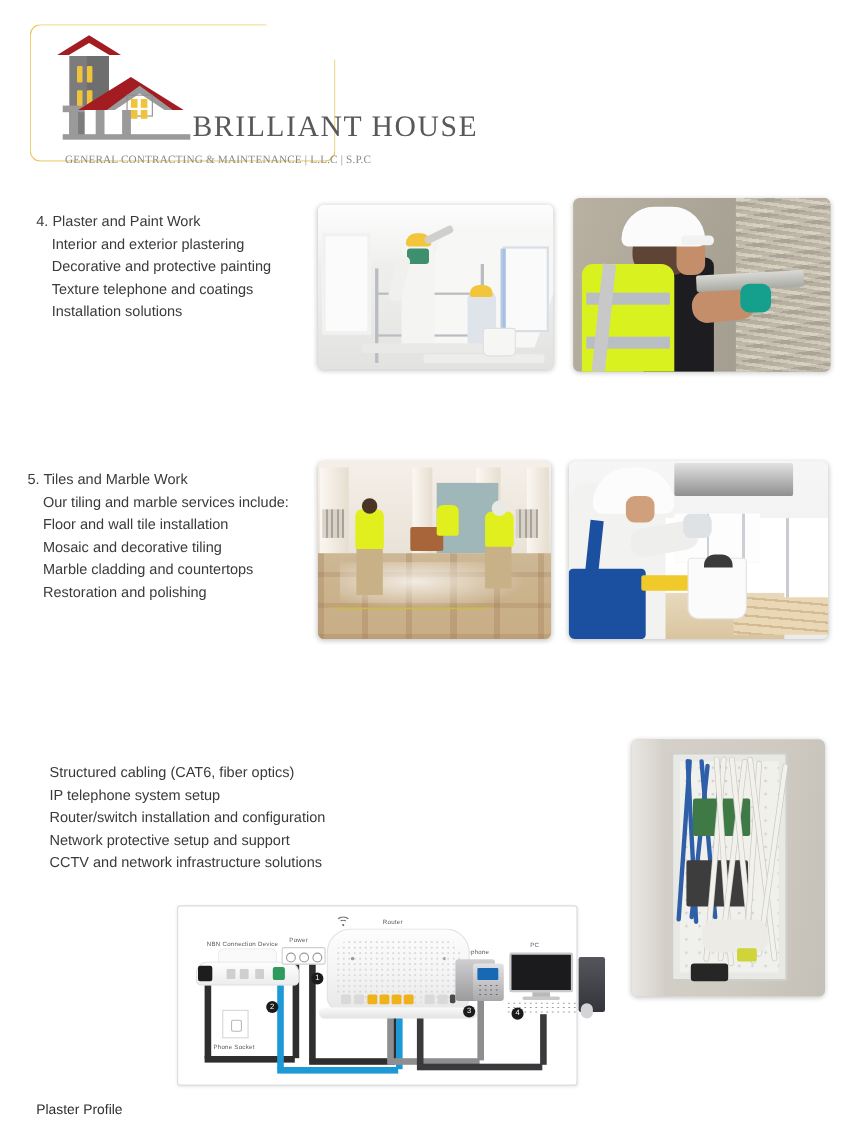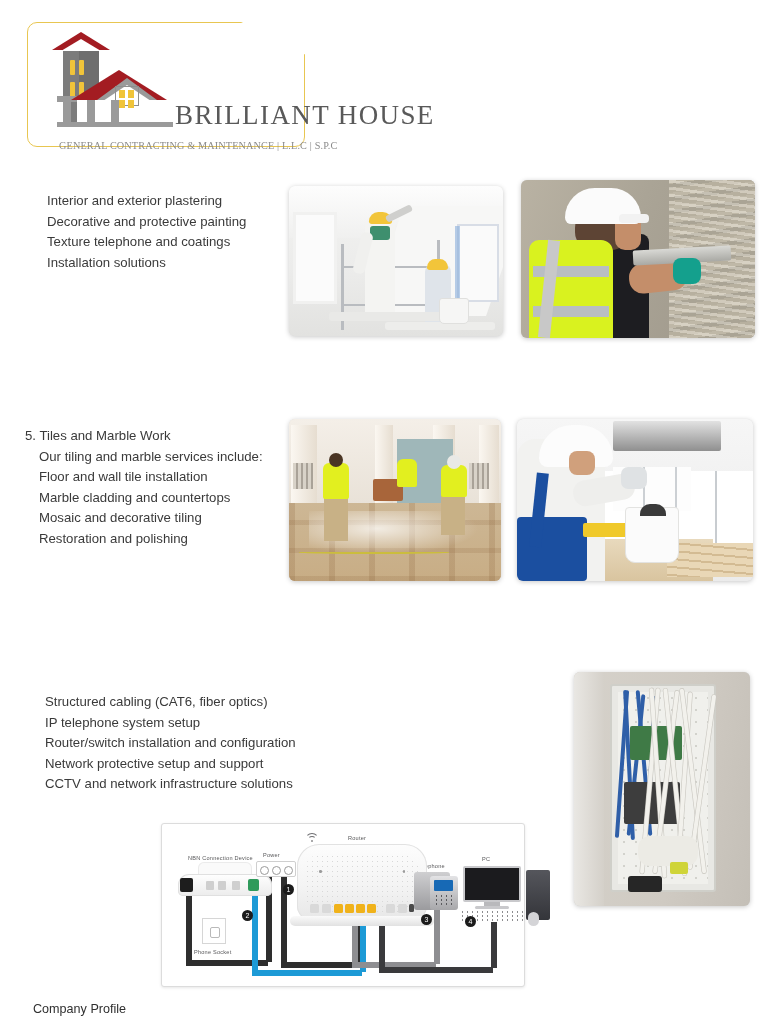--- a/index.html
+++ b/index.html
@@ -306,35 +306,39 @@
       <div class="pillar p1"></div>
         <div class="pillar p2"></div>
         <div class="pillar p3"></div>
       <div class="base"></div>
     </div>
     <div class="logo-title">BRILLIANT HOUSE</div>
     <div class="logo-sub">GENERAL CONTRACTING &amp; MAINTENANCE | L.L.C | S.P.C</div>
   </div>
 
   <div class="txt-block" id="block4">
+    <div class="txt-head">
+      <span>4.</span>
+      <span>Plaster and Paint Work</span>
+    </div>
     <div class="txt-item">Interior and exterior plastering</div>
     <div class="txt-item">Decorative and protective painting</div>
     <div class="txt-item">Texture telephone and coatings</div>
     <div class="txt-item">Installation solutions</div>
   </div>
 
   <div class="txt-block" id="block5">
     <div class="txt-head">
       <span>5.</span>
       <span>Tiles and Marble Work</span>
     </div>
     <div class="txt-item">Our tiling and marble services include:</div>
     <div class="txt-item">Floor and wall tile installation</div>
+    <div class="txt-item">Mosaic and decorative tiling</div>
     <div class="txt-item">Marble cladding and countertops</div>
-    <div class="txt-item">Mosaic and decorative tiling</div>
     <div class="txt-item">Restoration and polishing</div>
   </div>
 
   <div class="txt-block" id="block6">
     <div class="txt-item">Structured cabling (CAT6, fiber optics)</div>
     <div class="txt-item">IP telephone system setup</div>
     <div class="txt-item">Router/switch installation and configuration</div>
     <div class="txt-item">Network protective setup and support</div>
     <div class="txt-item">CCTV and network infrastructure solutions</div>
   </div>
@@ -545,15 +549,15 @@
     <div class="keyboard"></div>
     <div class="tower"></div>
     <div class="mouse"></div>
 
     <div class="badge" style="left:121px;top:60px;">1</div>
     <div class="badge" style="left:80px;top:86px;">2</div>
     <div class="badge" style="left:259px;top:90px;">3</div>
     <div class="badge" style="left:303px;top:92px;">4</div>
   </div>
 
-  <div id="footer-company-profile">Company Profile</div>
+  <div id="footer-company-profile">Plaster Profile</div>
 
 </div>
 
 </body></html>

